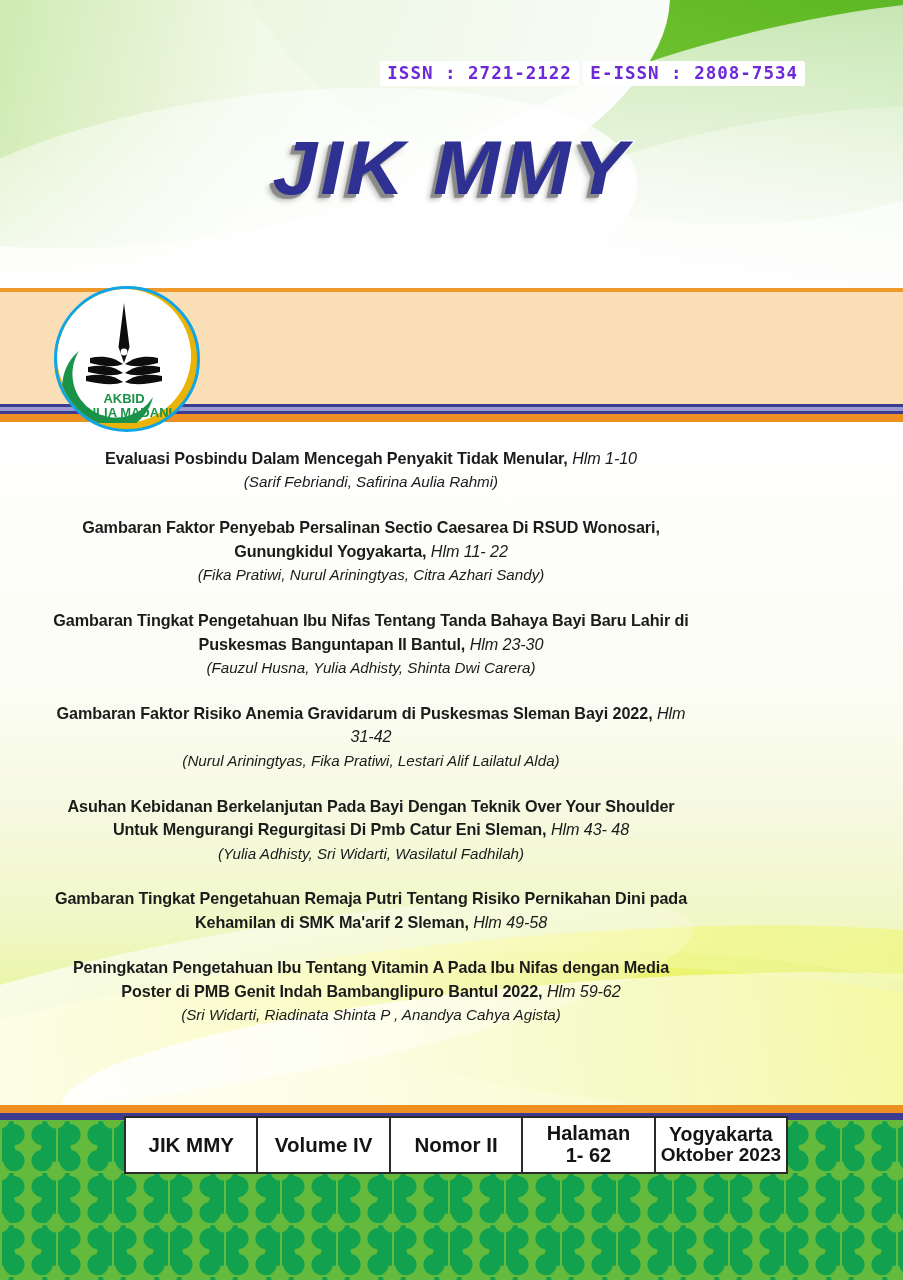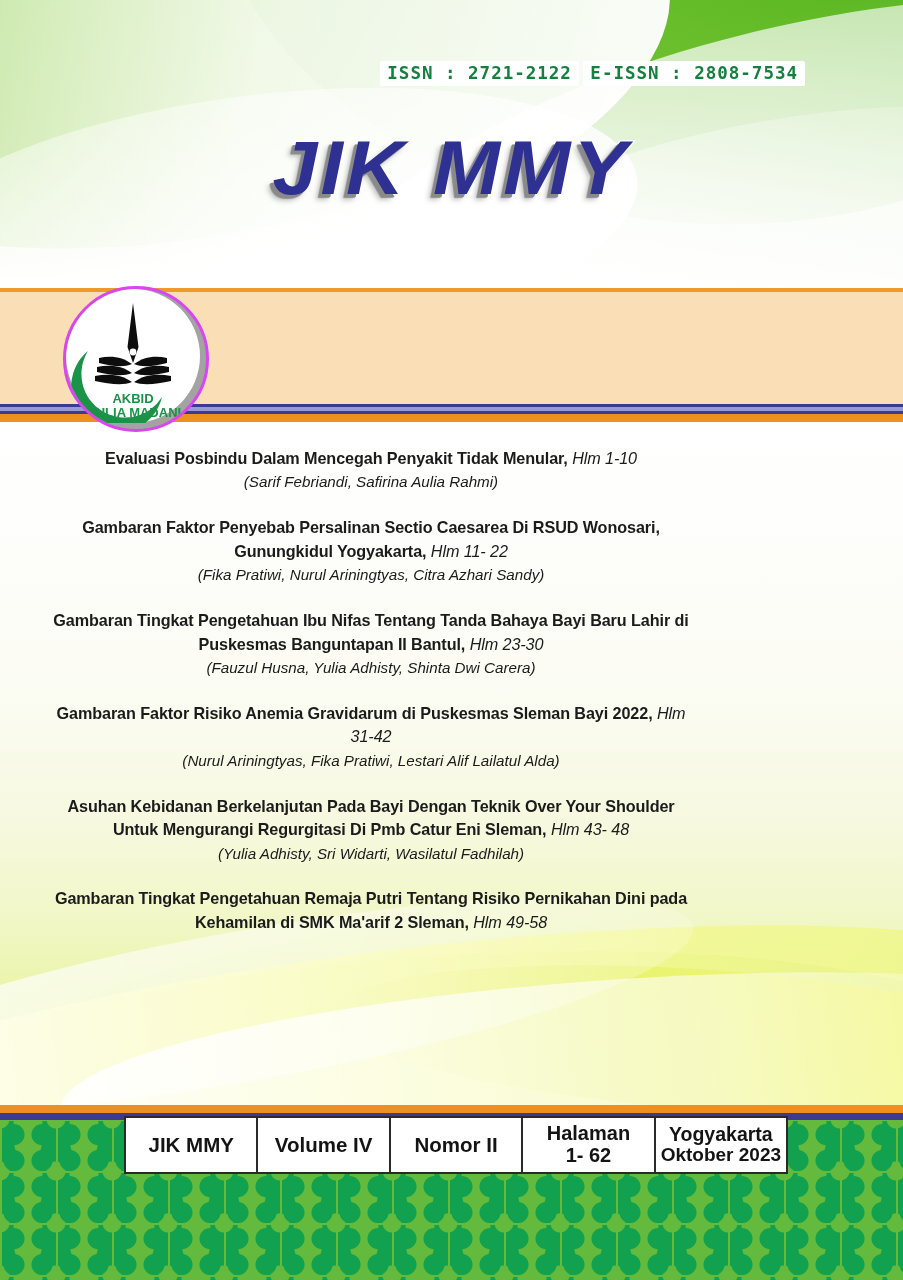--- a/index.html
+++ b/index.html
@@ -137,21 +137,21 @@
   .issn-wrap {
     position: absolute;
     right: 98px;
     top: 61px;
     text-align: right;
     z-index: 20;
   }
   .issn {
     display: inline-block;
     background: #ffffff;
-    color: #15803d;
+    color: #6d28d9;
     font-family: "DejaVu Sans Mono", "Liberation Mono", monospace;
     font-size: 17.5px;
     font-weight: bold;
     letter-spacing: 1px;
     padding: 2px 7px 3px 7px;
     margin-bottom: 0;
     white-space: nowrap;
     border-radius: 2px;
   }
 
@@ -222,25 +222,25 @@
     color: #1a1a1a;
     text-align: left;
   }
   .pub-line1 { font-size: 22px; font-weight: normal; line-height: 1.28; }
   .pub-line2 { font-size: 22.5px; font-weight: bold; line-height: 1.3; letter-spacing: -0.1px; }
   .pub-line3 { font-size: 20px; font-weight: normal; line-height: 1.3; letter-spacing: -0.2px; }
 
   
   .logo {
     position: absolute;
-    left: 63px; top: 286px;
+    left: 54px; top: 286px;
     width: 140px; height: 140px;
     border-radius: 50%;
-    background: #a3a3a3;
-    border: 3px solid #d946ef;
+    background: #eab308;
+    border: 3px solid #0ea5e9;
     z-index: 18;
     overflow: hidden;
   }
   .logo svg { display: block; }
 
   
   .articles {
     position: absolute;
     left: 0; top: 447px;
     width: 742px;
@@ -452,20 +452,27 @@
       <div class="art-authors">(Yulia Adhisty, Sri Widarti, Wasilatul Fadhilah)</div>
     </div>
 
     <div class="article">
       <div class="art-title">
         <span>Gambaran Tingkat Pengetahuan Remaja Putri Tentang Risiko Pernikahan Dini pada Kehamilan di SMK Ma'arif 2 Sleman,</span>
         <span class="art-pages">Hlm 49-58</span>
       </div>
     </div>
 
+    <div class="article">
+      <div class="art-title">
+        <span>Peningkatan Pengetahuan Ibu Tentang Vitamin A Pada Ibu Nifas dengan Media Poster di PMB Genit Indah Bambanglipuro Bantul 2022,</span>
+        <span class="art-pages">Hlm 59-62</span>
+      </div>
+      <div class="art-authors">(Sri Widarti, Riadinata Shinta P , Anandya Cahya Agista)</div>
+    </div>
 
   </div>
 
   <div class="foot-orange"></div>
   <div class="foot-blue"></div>
   <div class="foot-pattern"></div>
   <div class="foot-pattern-overlay"></div>
 
   <div class="infobox">
     <div class="infocell">

